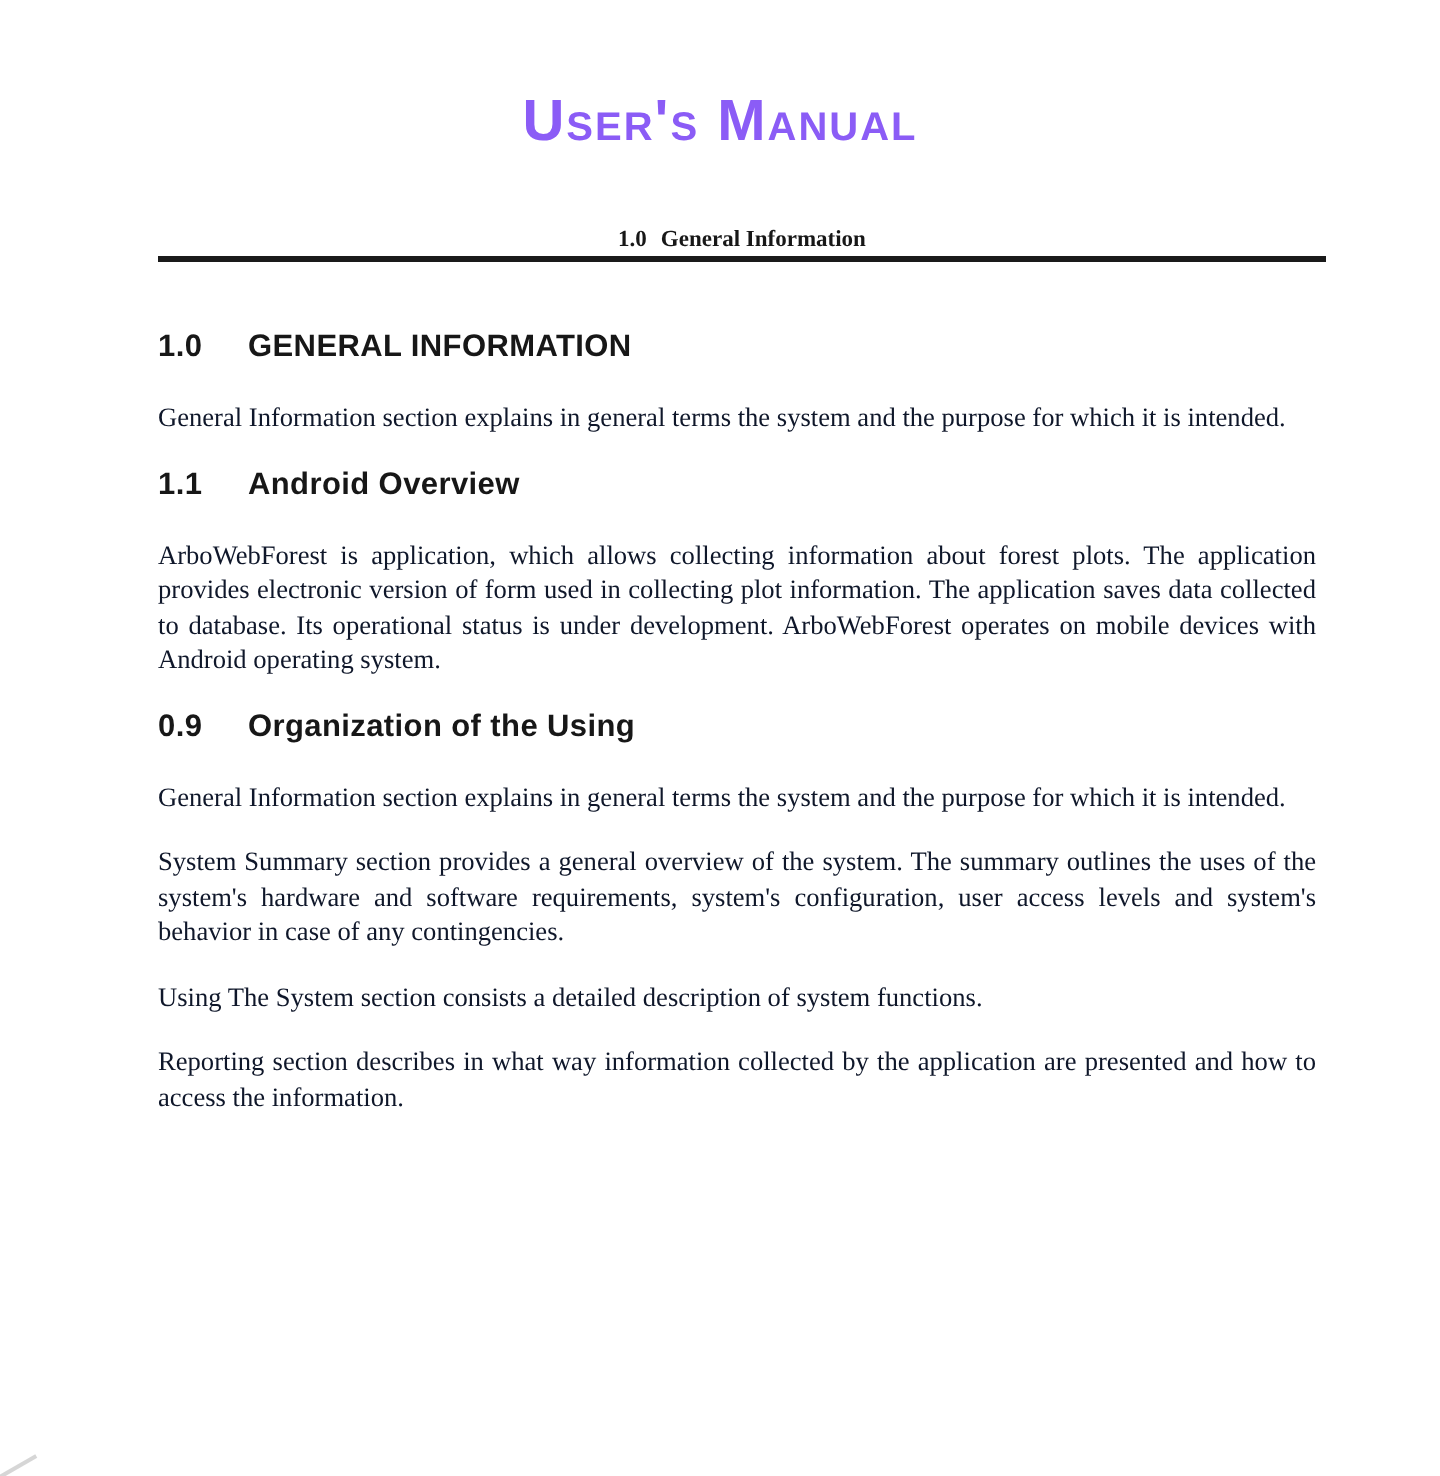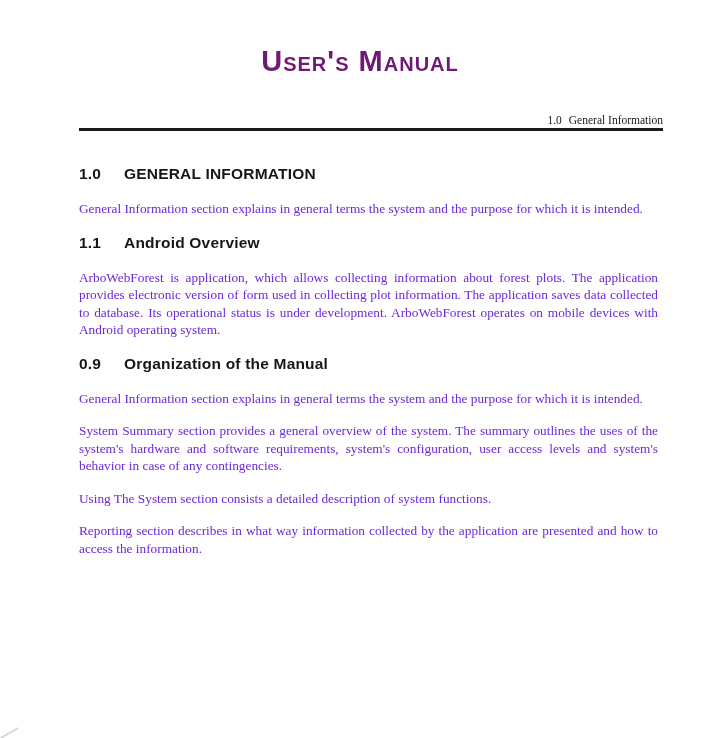--- a/index.html
+++ b/index.html
@@ -16,31 +16,31 @@
 
   .doc-title {
     margin: 0;
     padding-top: 44px;
     text-align: center;
     font-family: "Liberation Sans", sans-serif;
     font-variant: small-caps;
     font-weight: bold;
     font-size: 29px;
     letter-spacing: 1px;
-    color: #701a75;
+    color: #8b5cf6;
     line-height: 34px;
   }
 
   .running-header {
     margin: 36px 57px 0 79px;
-    text-align: right;
+    text-align: center;
     border-bottom: 3px solid #1a1a1a;
     padding-bottom: 2px;
     font-family: "Liberation Serif", serif;
-    font-weight: normal;
+    font-weight: bold;
     font-size: 11.5px;
     color: #171717;
   }
   .running-header .rh-num { margin-right: 7px; }
 
   .content { margin: 0 57px 0 79px; }
 
   h2.sec {
     display: flex;
     font-family: "Liberation Sans", sans-serif;
@@ -52,21 +52,21 @@
     line-height: 20px;
   }
   h2.sec.first { margin-top: 33px; }
   h2.sec .num { flex: none; width: 45px; }
 
   .content p {
     margin: 0 5px 15px 0;
     text-align: justify;
     font-size: 13.3px;
     line-height: 17.5px;
-    color: #6d28d9;
+    color: #0f172a;
   }
 
   .corner-artifact {
     position: absolute;
     left: -8px;
     bottom: 2px;
     width: 28px;
     height: 0;
     border-top: 2px solid #cccccc;
     transform: rotate(-30deg);
@@ -93,21 +93,21 @@
     <p>General Information section explains in general terms the system and the purpose for which it is intended.</p>
 
     <h2 class="sec">
       <span class="num">1.1</span>
       <span class="txt">Android Overview</span>
     </h2>
     <p>ArboWebForest is application, which allows collecting information about forest plots. The application provides electronic version of form used in collecting plot information. The application saves data collected to database. Its operational status is under development. ArboWebForest operates on mobile devices with Android operating system.</p>
 
     <h2 class="sec">
       <span class="num">0.9</span>
-      <span class="txt">Organization of the Manual</span>
+      <span class="txt">Organization of the Using</span>
     </h2>
     <p>General Information section explains in general terms the system and the purpose for which it is intended.</p>
     <p>System Summary section provides a general overview of the system. The summary outlines the uses of the system's hardware and software requirements, system's configuration, user access levels and system's behavior in case of any contingencies.</p>
     <p>Using The System section consists a detailed description of system functions.</p>
     <p>Reporting section describes in what way information collected by the application are presented and how to access the information.</p>
 
   </div>
 
   <div class="corner-artifact"></div>
 

